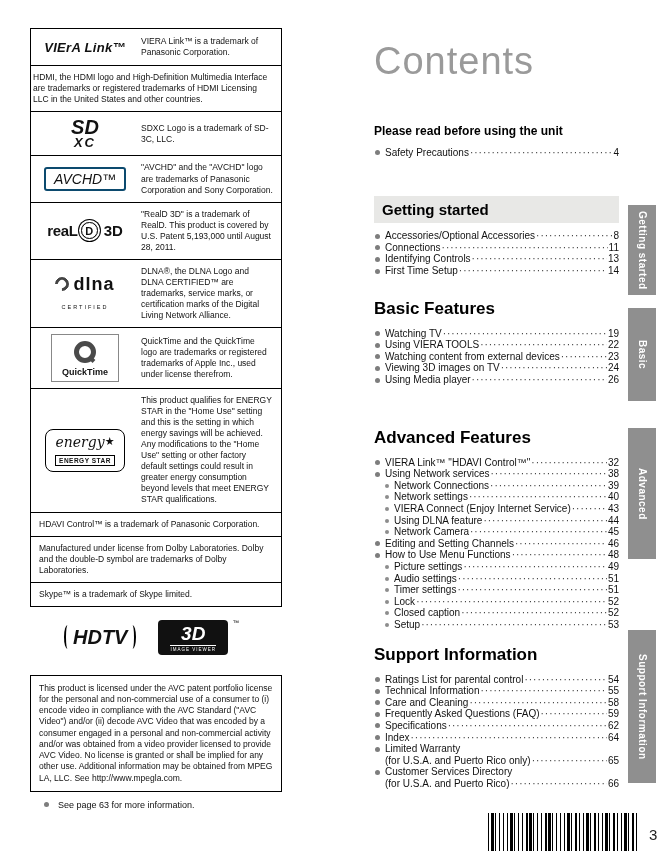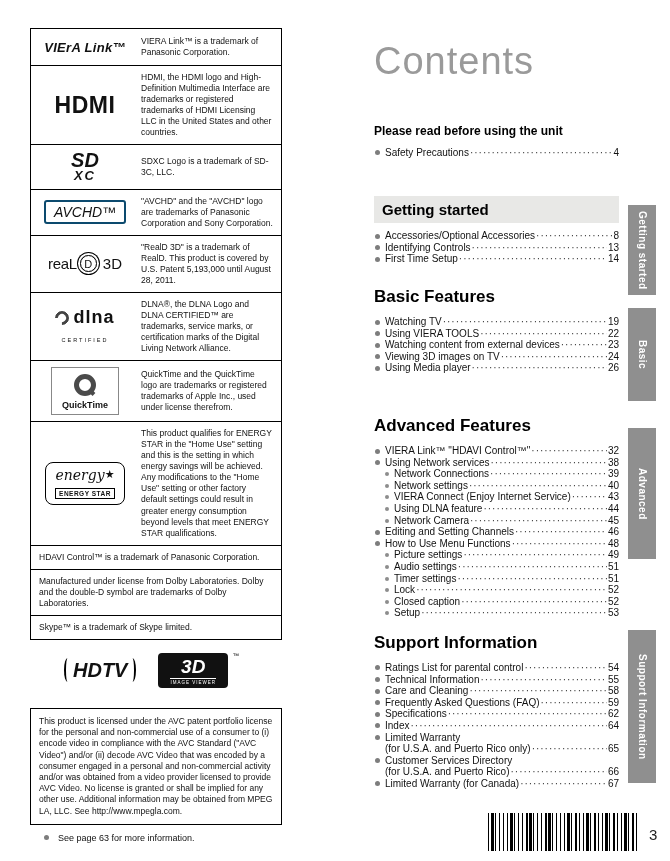--- a/index.html
+++ b/index.html
@@ -18,21 +18,21 @@
   .tm-logo { flex:0 0 108px; min-height:36px; display:flex; align-items:center; justify-content:center; padding:6px 4px; }
   .tm-text { flex:1; padding:6px 8px 6px 2px; font-size:8.5px; line-height:1.3; }
   .tm-row.textonly .tm-text { padding:6px 8px; }
 
   .vl-logo { font-weight:800; font-style:italic; font-size:13px; letter-spacing:.3px; }
   .hdmi-logo { font-weight:800; font-size:23px; letter-spacing:.5px; }
   .sdxc-logo { text-align:center; font-style:italic; font-weight:800; line-height:.95; }
   .sdxc-top { font-size:20px; display:block; }
   .sdxc-bottom { font-size:13px; letter-spacing:2px; display:block; }
   .avchd-logo { border:2px solid #0c4a6e; border-radius:3px; padding:2px 8px; font-weight:normal; font-style:italic; font-size:14px;text-align:center; }
-  .reald-logo { display:flex; align-items:flex-start; font-weight:400; }
+  .reald-logo { display:flex; align-items:flex-start; font-weight:700; }
   .rd-real { font-size:15px; letter-spacing:-.3px; }
   .rd-circle { width:17px; height:17px; border:1.5px solid #000; border-radius:50%;
     box-shadow:0 0 0 2px #fff, 0 0 0 3px #000; display:flex; align-items:center; justify-content:center;
     font-size:11px; margin:0 6px 0 3px; }
   .rd-3d { font-size:15px; }
   .dlna-logo { text-align:center; }
   .dlna-top { display:flex; align-items:center; justify-content:center; gap:4px; }
   .dlna-icon { width:14px; height:14px; border:3px solid #444; border-left-color:transparent; border-radius:50%; transform:rotate(-45deg); }
   .dlna-word { font-weight:bold; font-size:18px; letter-spacing:1px; }
   .dlna-cert { font-size:5.5px; letter-spacing:2px; margin-top:1px; }
@@ -112,23 +112,20 @@
     <div class="tm-table">
 
       <div class="tm-row">
         <div class="tm-logo">
           <span class="vl-logo">VIErA Link™</span>
         </div>
         <div class="tm-text">VIERA Link™ is a trademark of Panasonic Corporation.</div>
       </div>
 
       <div class="tm-row">
-        <div class="tm-logo">
-          <span class="hdmi-logo">HDMI</span>
-        </div>
         <div class="tm-text">HDMI, the HDMI logo and High-Definition Multimedia Interface are trademarks or registered trademarks of HDMI Licensing LLC in the United States and other countries.</div>
       </div>
 
       <div class="tm-row">
         <div class="tm-logo">
           <span class="sdxc-logo">
             <span class="sdxc-top">SD</span>
             <span class="sdxc-bottom">XC</span>
           </span>
         </div>
@@ -249,20 +246,30 @@
                 <span class="ti-label">Accessories/Optional Accessories</span>
                 <span class="dots"></span>
                 <span class="ti-page">8</span>
               </div>
             </div>
           </div>
           <div class="toc-item">
             <span class="blt"></span>
             <div class="ti-body">
               <div class="ti-line">
+                <span class="ti-label">Connections</span>
+                <span class="dots"></span>
+                <span class="ti-page">11</span>
+              </div>
+            </div>
+          </div>
+          <div class="toc-item">
+            <span class="blt"></span>
+            <div class="ti-body">
+              <div class="ti-line">
                 <span class="ti-label">Identifying Controls</span>
                 <span class="dots"></span>
                 <span class="ti-page">13</span>
               </div>
             </div>
           </div>
           <div class="toc-item">
             <span class="blt"></span>
             <div class="ti-body">
               <div class="ti-line">
@@ -553,30 +560,20 @@
             </div>
           </div>
           <div class="toc-item">
             <span class="blt"></span>
             <div class="ti-body">
               <div class="ti-l1">Customer Services Directory</div>
               <div class="ti-line">
                 <span class="ti-label">(for U.S.A. and Puerto Rico)</span>
                 <span class="dots"></span>
                 <span class="ti-page">66</span>
-              </div>
-            </div>
-          </div>
-          <div class="toc-item">
-            <span class="blt"></span>
-            <div class="ti-body">
-              <div class="ti-line">
-                <span class="ti-label">Limited Warranty (for Canada)</span>
-                <span class="dots"></span>
-                <span class="ti-page">67</span>
               </div>
             </div>
           </div>
         </section>
       </div>
   </div>
 
   <div id="tabs">
       <div class="tab t0">Getting started</div>
       <div class="tab t1">Basic</div>

